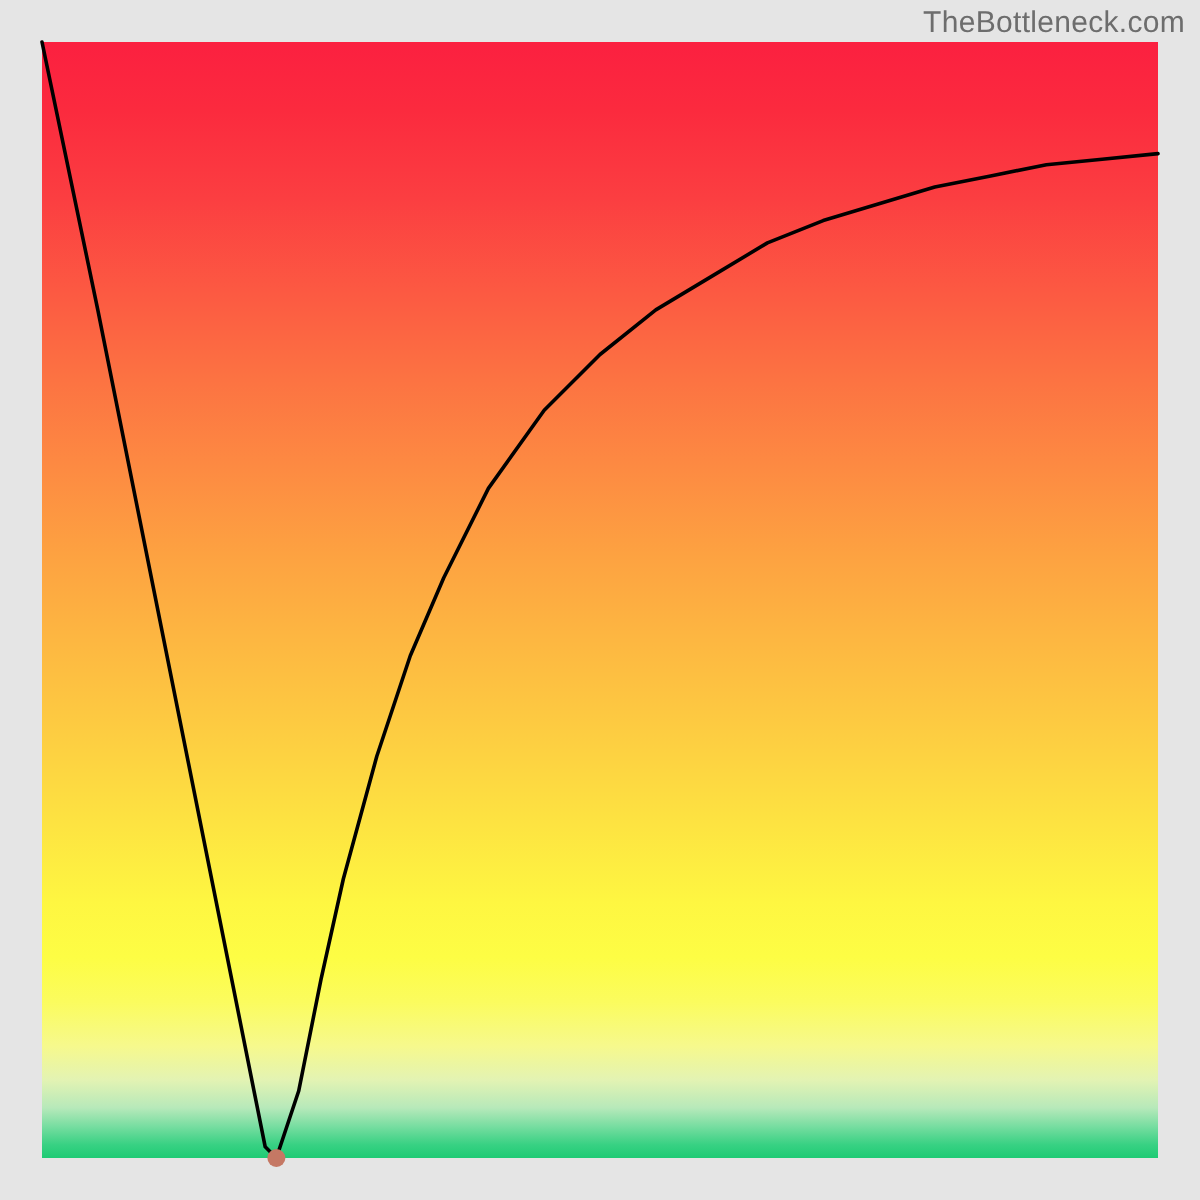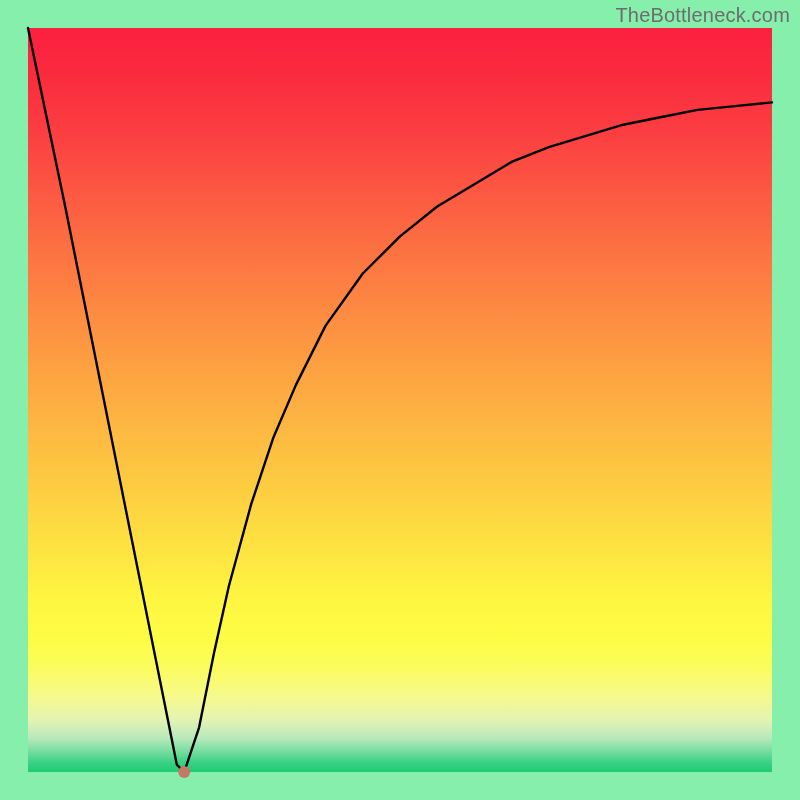--- a/index.html
+++ b/index.html
@@ -8,21 +8,21 @@
     width: 800px;
     height: 800px;
     overflow: hidden;
     background: #000;
     font-family: Arial, Helvetica, sans-serif;
   }
   .frame {
     position: relative;
     width: 800px;
     height: 800px;
-    background: #86efac;
+    background: #e5e5e5;
   }
   .plot {
     position: absolute;
     left: 28px;
     top: 28px;
     width: 744px;
     height: 744px;
     
     background: linear-gradient(to bottom,
       #fb2040 0%,

